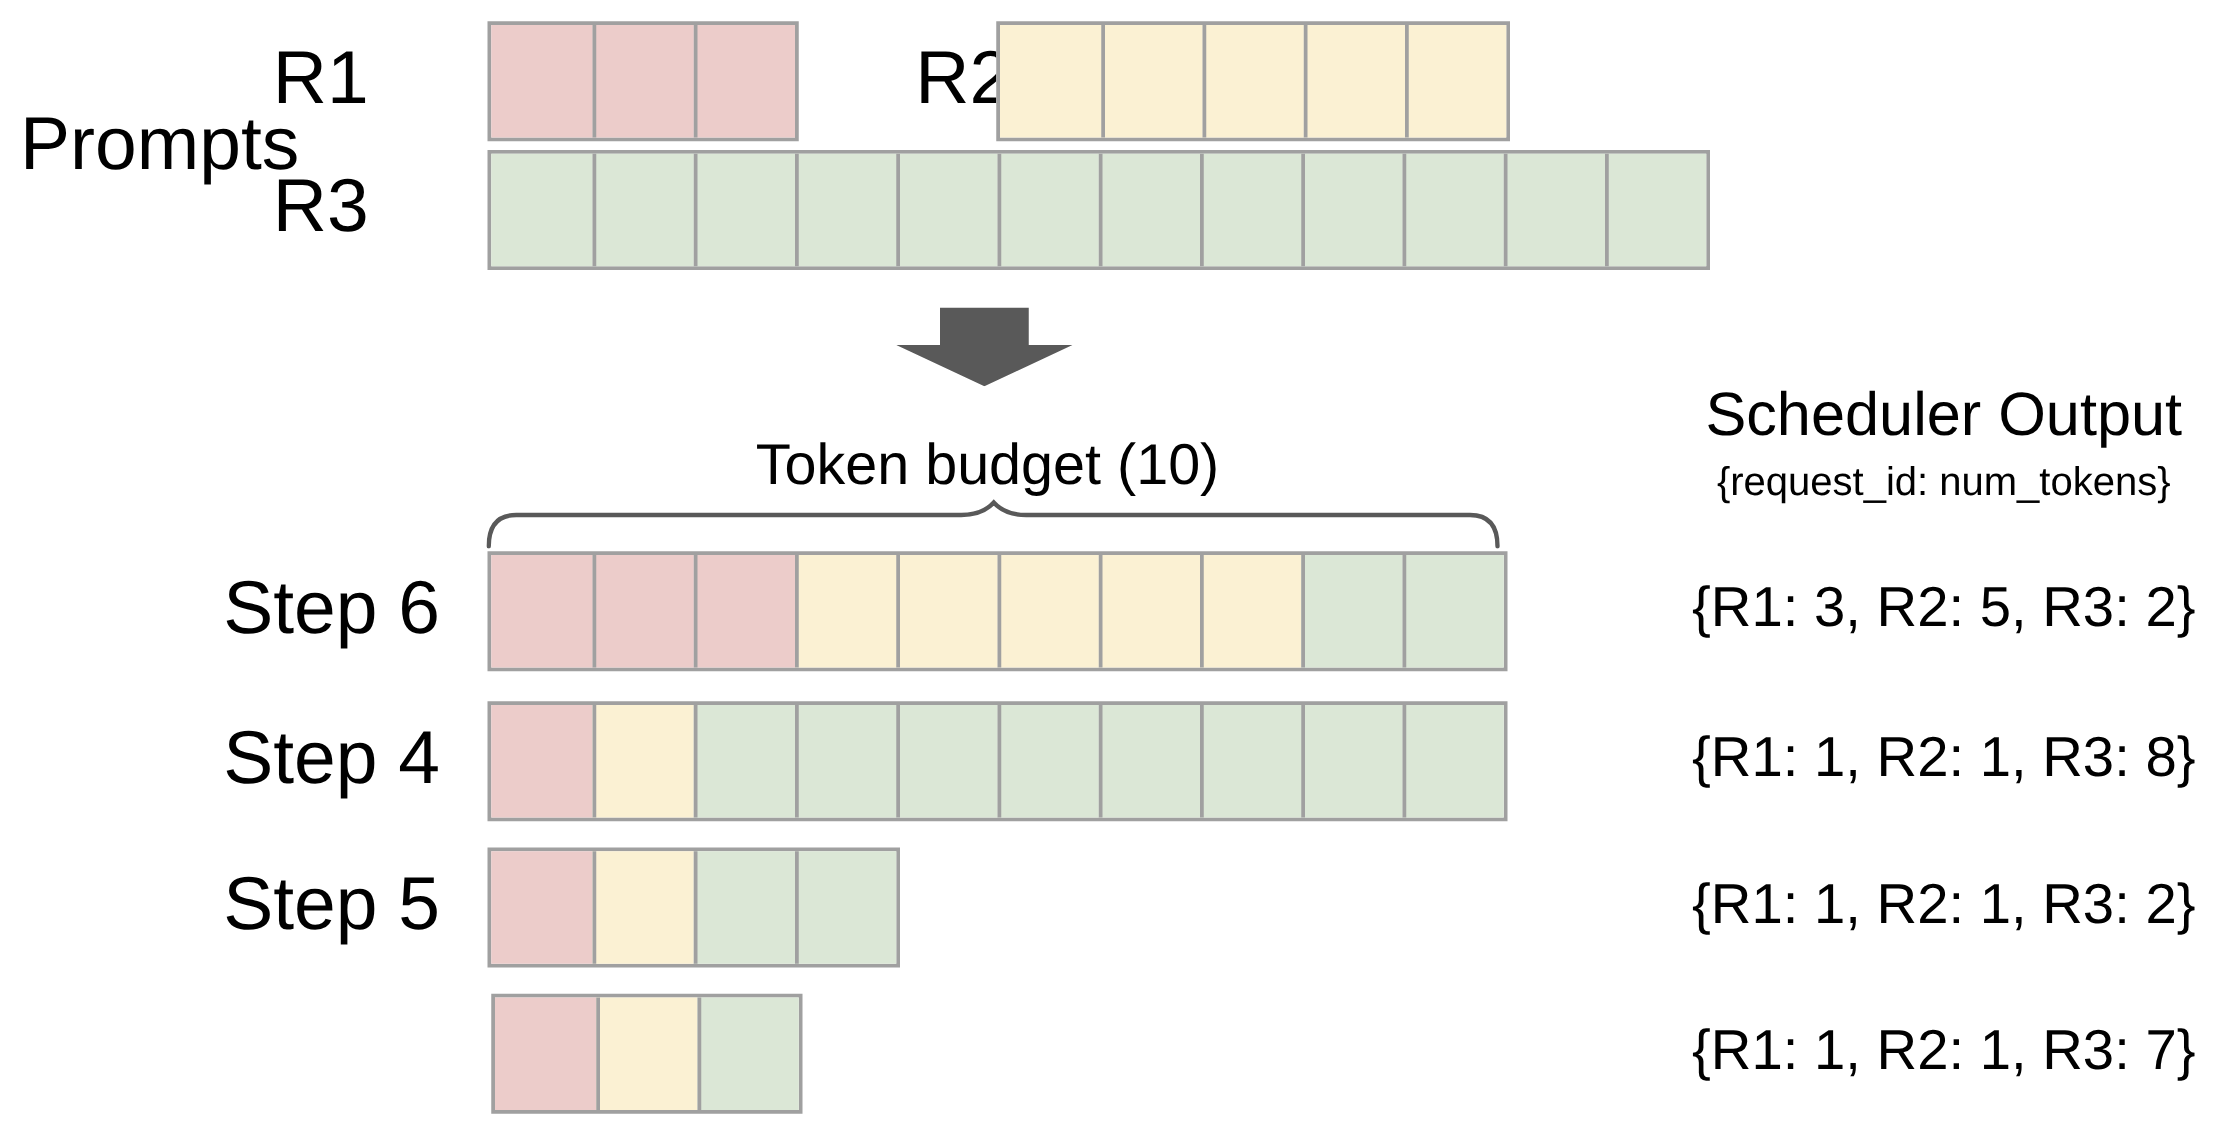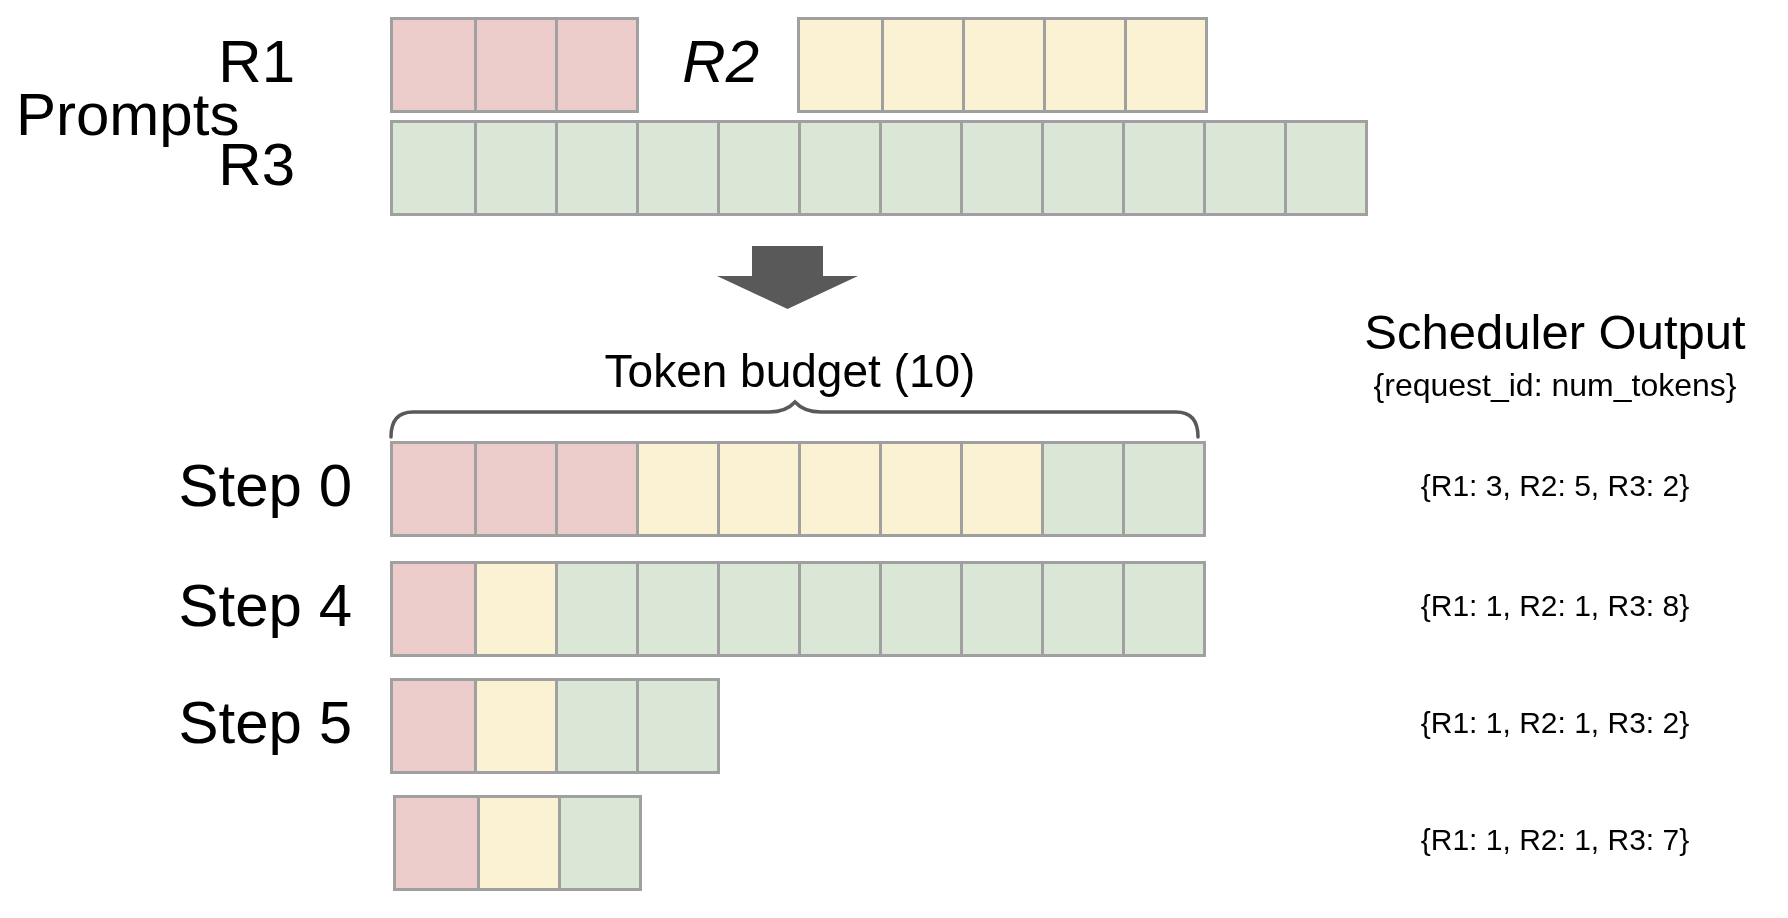--- a/index.html
+++ b/index.html
@@ -13,21 +13,21 @@
   }
   .lbl{
     position:absolute;
     font-size:60px;
     line-height:90px;
     white-space:nowrap;
   }
   .row-lbl{text-align:right;}
   .prompts-lbl{left:16px;top:70px;}
   .r1-lbl{left:150px;width:145px;top:17px;}
-  .r2-lbl{left:604px;width:155px;top:17px;font-style:italic;}
+  .r2-lbl{left:654px;width:155px;top:17px;}
   .r3-lbl{left:150px;width:145px;top:120px;}
   .step-lbl{left:150px;width:202px;text-align:right;}
 
   .token-row{
     position:absolute;
     display:flex;
     border:3px solid var(--border);
     background:#fff;
   }
   .cell{
@@ -62,21 +62,21 @@
   .sched-title{
     position:absolute;left:1320px;top:306px;width:470px;
     text-align:center;font-size:49px;line-height:1.1;
   }
   .sched-sub{
     position:absolute;left:1320px;top:366px;width:470px;
     text-align:center;font-size:32px;line-height:1.2;
   }
   .step-output{
     position:absolute;left:1322px;width:466px;
-    text-align:center;font-size:30px;line-height:90px;white-space:nowrap;
+    text-align:center;font-size:45px;line-height:90px;white-space:nowrap;
   }
   .out-step0{top:441px;}
   .out-step1{top:561px;}
   .out-step2{top:678px;}
   .out-step3{top:795px;}
 </style>
 </head>
 <body>
 
 <div id="canvas">
@@ -124,21 +124,21 @@
   <div class="budget-lbl">Token budget (10)</div>
   <div class="brace-wrap">
     <svg width="811" height="40" viewBox="0 0 811 40" xmlns="http://www.w3.org/2000/svg">
       <path d="M2,38 Q2,13 24,13 L380,13 Q397,13 406,3 Q415,13 432,13 L787,13 Q809,13 809,38"></path>
     </svg>
   </div>
 
   <div class="sched-title">Scheduler Output</div>
   <div class="sched-sub">{request_id: num_tokens}</div>
 
-  <div class="lbl step-lbl" style="top:441px">Step 0</div>
+  <div class="lbl step-lbl" style="top:441px">Step 6</div>
   <div class="token-row row-step0">
       <div class="cell r1"></div>
       <div class="cell r1"></div>
       <div class="cell r1"></div>
       <div class="cell r2"></div>
       <div class="cell r2"></div>
       <div class="cell r2"></div>
       <div class="cell r2"></div>
       <div class="cell r2"></div>
       <div class="cell r3"></div>

